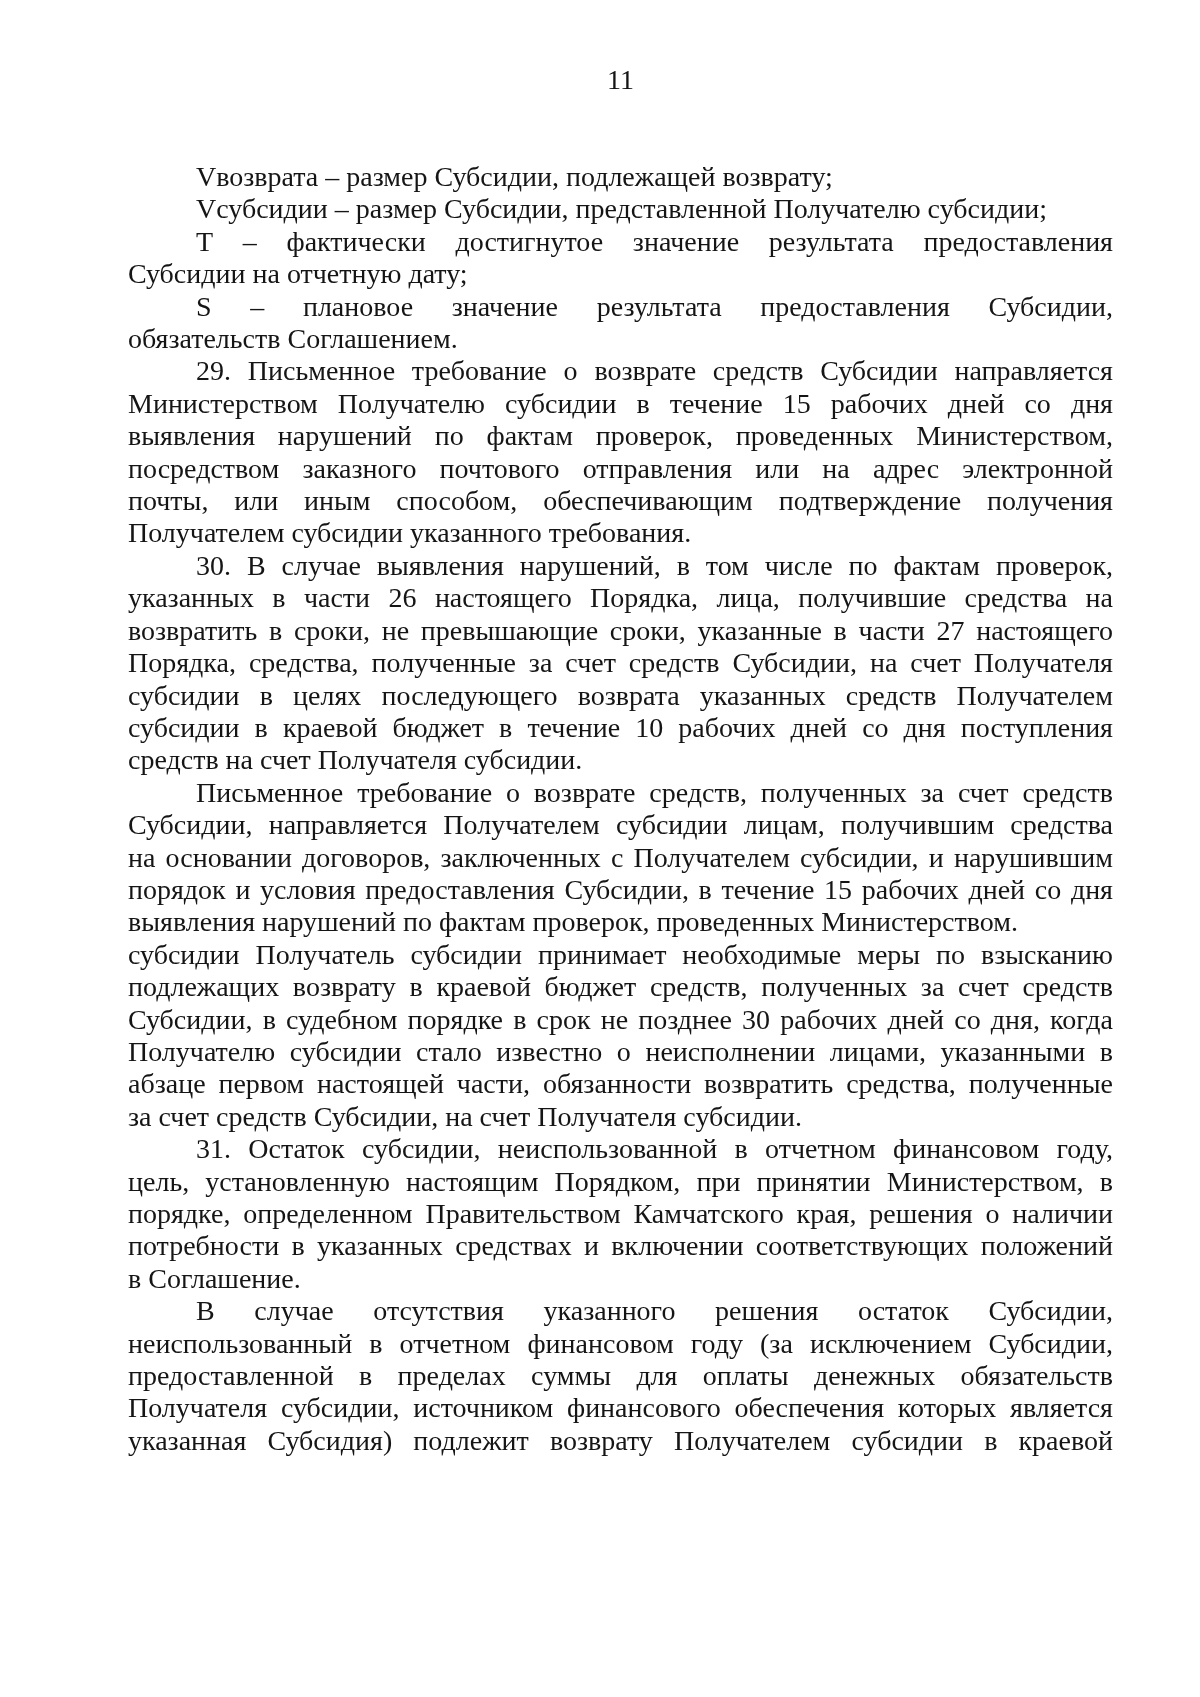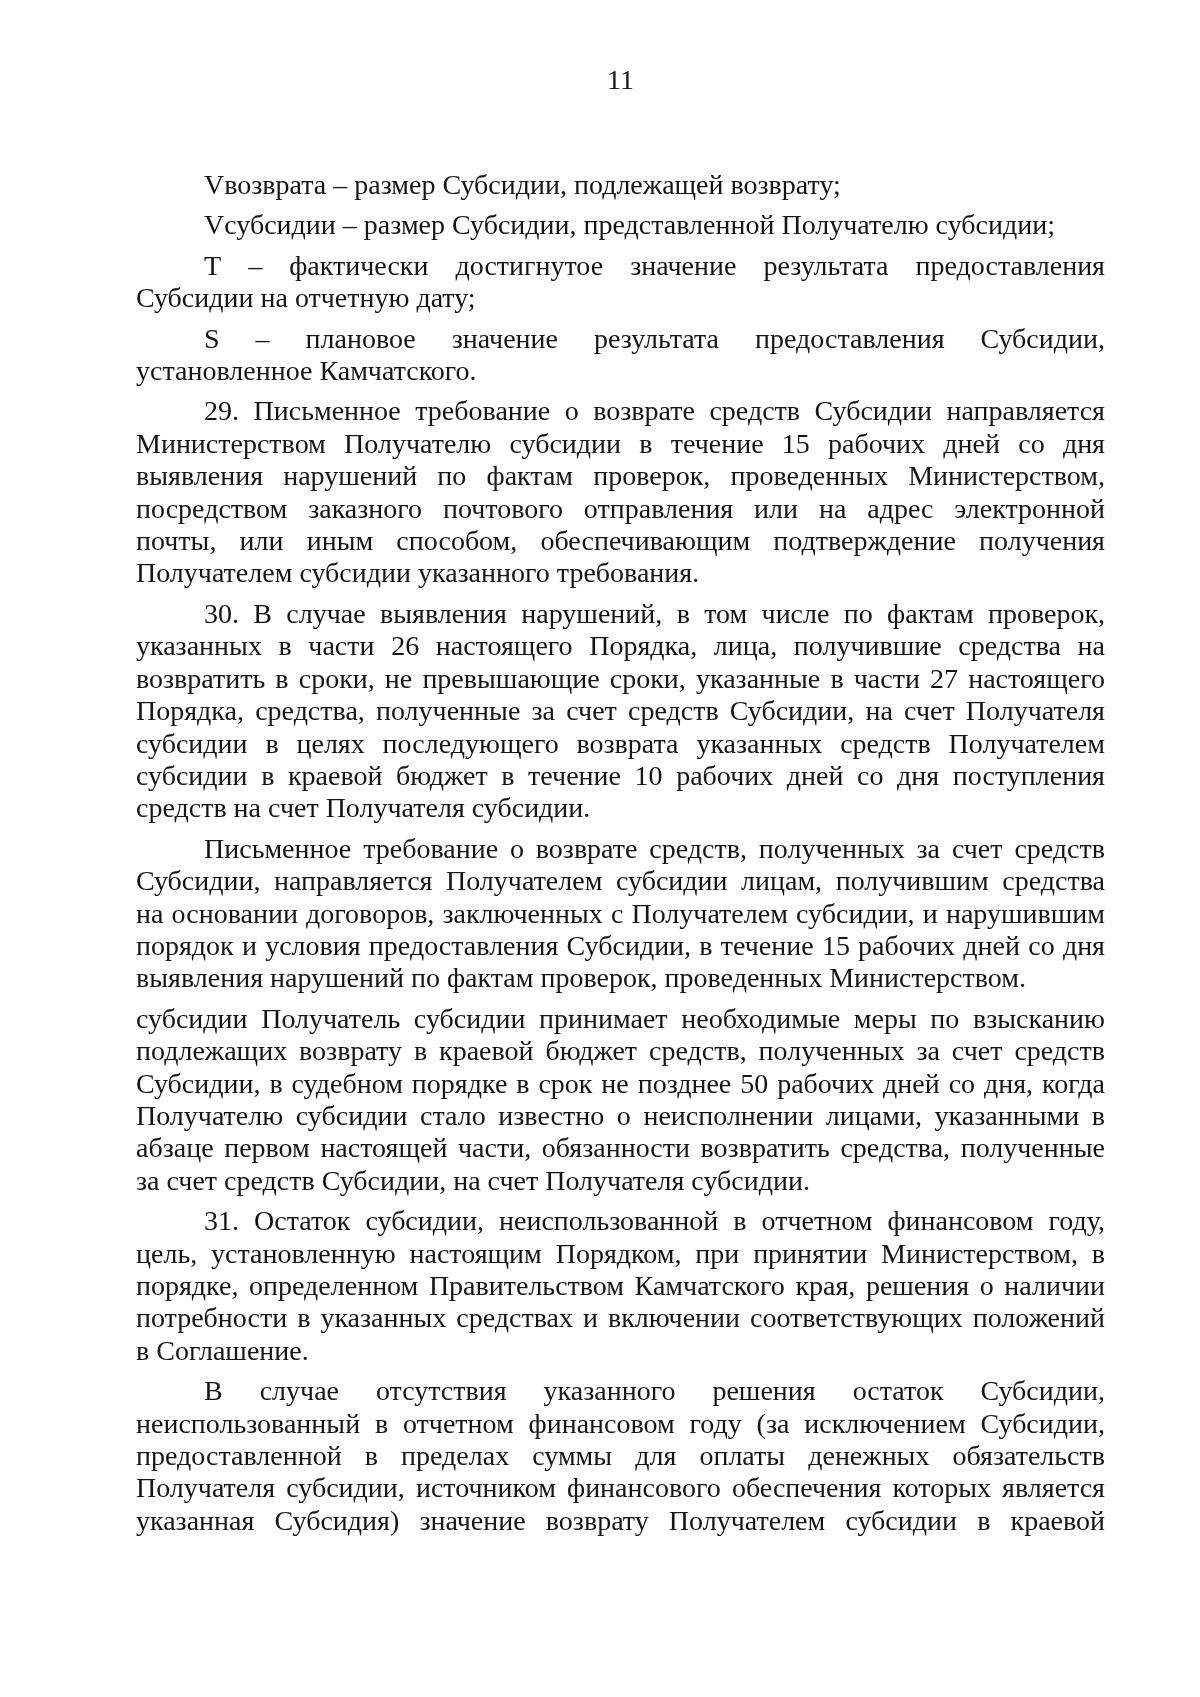--- a/index.html
+++ b/index.html
@@ -32,21 +32,21 @@
     line-height: 32px;
   }
   .text-block {
     position: absolute;
     top: 145px;
     left: 128px;
     width: 985px;
     font-size: 28px;
     line-height: 32.4px;
   }
-  .para { margin: 8px; padding: 0; }
+  .para { margin: 0; padding: 0; }
   .line {
     white-space: nowrap;
     text-align: justify;
     text-align-last: justify;
   }
   .line.first { text-indent: 68px; }
   .line.left-last { text-align-last: left; }
 </style>
 </head>
 <body>
@@ -59,21 +59,21 @@
       </div>
       <div class="para">
         <div class="line first left-last">Vсубсидии – размер Субсидии, представленной Получателю субсидии;</div>
       </div>
       <div class="para">
         <div class="line first">Т – фактически достигнутое значение результата предоставления</div>
         <div class="line left-last">Субсидии на отчетную дату;</div>
       </div>
       <div class="para">
         <div class="line first">S – плановое значение результата предоставления Субсидии,</div>
-        <div class="line left-last">установленное Камчатского.</div>
+        <div class="line left-last">обязательств Соглашением.</div>
       </div>
       <div class="para">
         <div class="line first">29. Письменное требование о возврате средств Субсидии направляется</div>
         <div class="line">Министерством Получателю субсидии в течение 15 рабочих дней со дня</div>
         <div class="line">выявления нарушений по фактам проверок, проведенных Министерством,</div>
         <div class="line">посредством заказного почтового отправления или на адрес электронной</div>
         <div class="line">почты, или иным способом, обеспечивающим подтверждение получения</div>
         <div class="line left-last">Получателем субсидии указанного требования.</div>
       </div>
       <div class="para">
@@ -88,33 +88,33 @@
       <div class="para">
         <div class="line first">Письменное требование о возврате средств, полученных за счет средств</div>
         <div class="line">Субсидии, направляется Получателем субсидии лицам, получившим средства</div>
         <div class="line">на основании договоров, заключенных с Получателем субсидии, и нарушившим</div>
         <div class="line">порядок и условия предоставления Субсидии, в течение 15 рабочих дней со дня</div>
         <div class="line left-last">выявления нарушений по фактам проверок, проведенных Министерством.</div>
       </div>
       <div class="para">
         <div class="line">субсидии Получатель субсидии принимает необходимые меры по взысканию</div>
         <div class="line">подлежащих возврату в краевой бюджет средств, полученных за счет средств</div>
-        <div class="line">Субсидии, в судебном порядке в срок не позднее 50 рабочих дней со дня, когда</div>
+        <div class="line">Субсидии, в судебном порядке в срок не позднее 30 рабочих дней со дня, когда</div>
         <div class="line">Получателю субсидии стало известно о неисполнении лицами, указанными в</div>
         <div class="line">абзаце первом настоящей части, обязанности возвратить средства, полученные</div>
         <div class="line left-last">за счет средств Субсидии, на счет Получателя субсидии.</div>
       </div>
       <div class="para">
         <div class="line first">31. Остаток субсидии, неиспользованной в отчетном финансовом году,</div>
         <div class="line">цель, установленную настоящим Порядком, при принятии Министерством, в</div>
         <div class="line">порядке, определенном Правительством Камчатского края, решения о наличии</div>
         <div class="line">потребности в указанных средствах и включении соответствующих положений</div>
         <div class="line left-last">в Соглашение.</div>
       </div>
       <div class="para">
         <div class="line first">В случае отсутствия указанного решения остаток Субсидии,</div>
         <div class="line">неиспользованный в отчетном финансовом году (за исключением Субсидии,</div>
         <div class="line">предоставленной в пределах суммы для оплаты денежных обязательств</div>
         <div class="line">Получателя субсидии, источником финансового обеспечения которых является</div>
-        <div class="line">указанная Субсидия) значение возврату Получателем субсидии в краевой</div>
+        <div class="line">указанная Субсидия) подлежит возврату Получателем субсидии в краевой</div>
       </div>
     </div>
 </div>
 
 </body></html>

